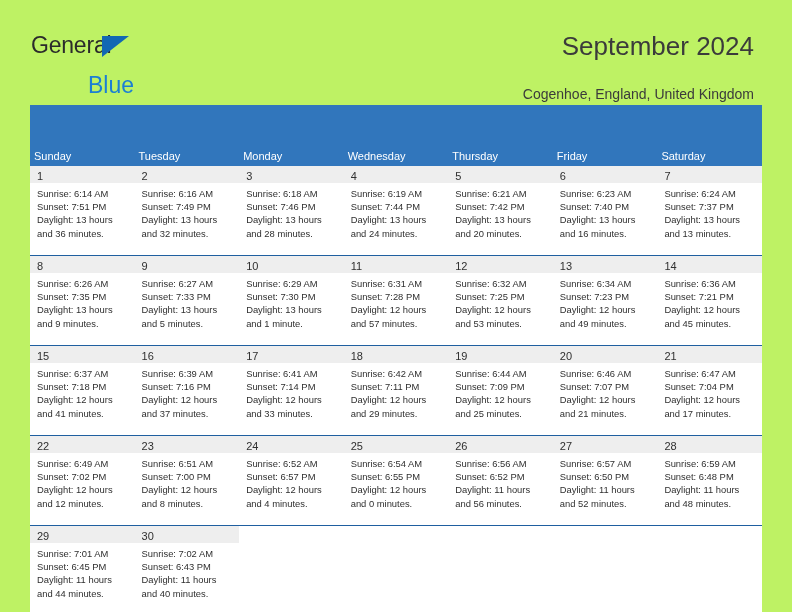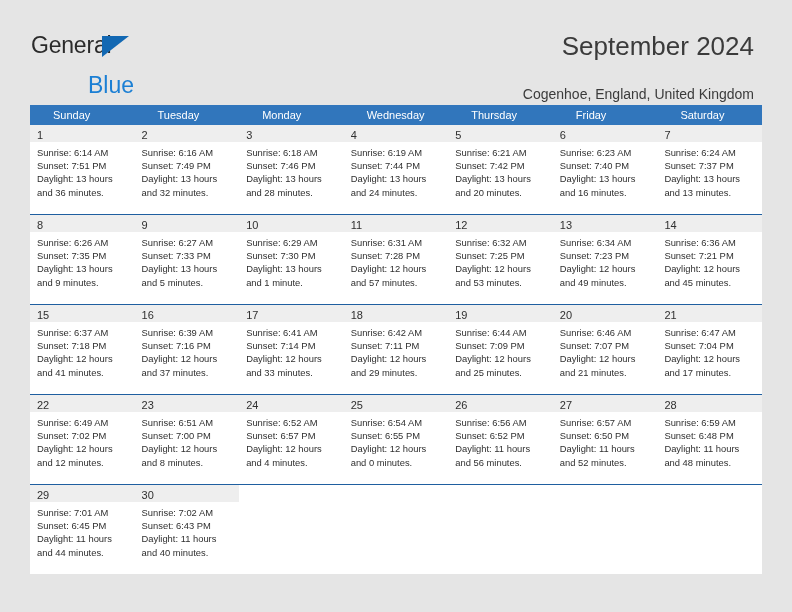--- a/index.html
+++ b/index.html
@@ -8,21 +8,21 @@
     padding: 0;
     width: 792px;
     height: 612px;
     background: #ffffff;
     font-family: "Liberation Sans", sans-serif;
   }
   #page {
     position: relative;
     width: 792px;
     height: 612px;
-    background: #e5e5e5;
+    background: #bef264;
     overflow: hidden;
   }
 
   
   .header {
     position: absolute;
     left: 0; top: 0;
     width: 792px;
     height: 100px;
   }
@@ -90,26 +90,27 @@
   }
   .weekday-row {
     display: flex;
     width: 732px;
     background: #3176bc;
   }
   .weekday {
     width: 104.57px;
     height: 20px;
     line-height: 20px;
-    padding-left: 23px;
+    padding-left: 4px;
     font-size: 11px;
     color: #ffffff;
     font-weight: 400;
     overflow: hidden;
     white-space: nowrap;
+    margin-top: 41px;
   }
   .week-row {
     display: flex;
     width: 732px;
     border-top: 1px solid #1f5fa0;
   }
   .week-row.first { border-top: none; }
   .day-cell {
     width: 104.57px;
     height: 89px;

